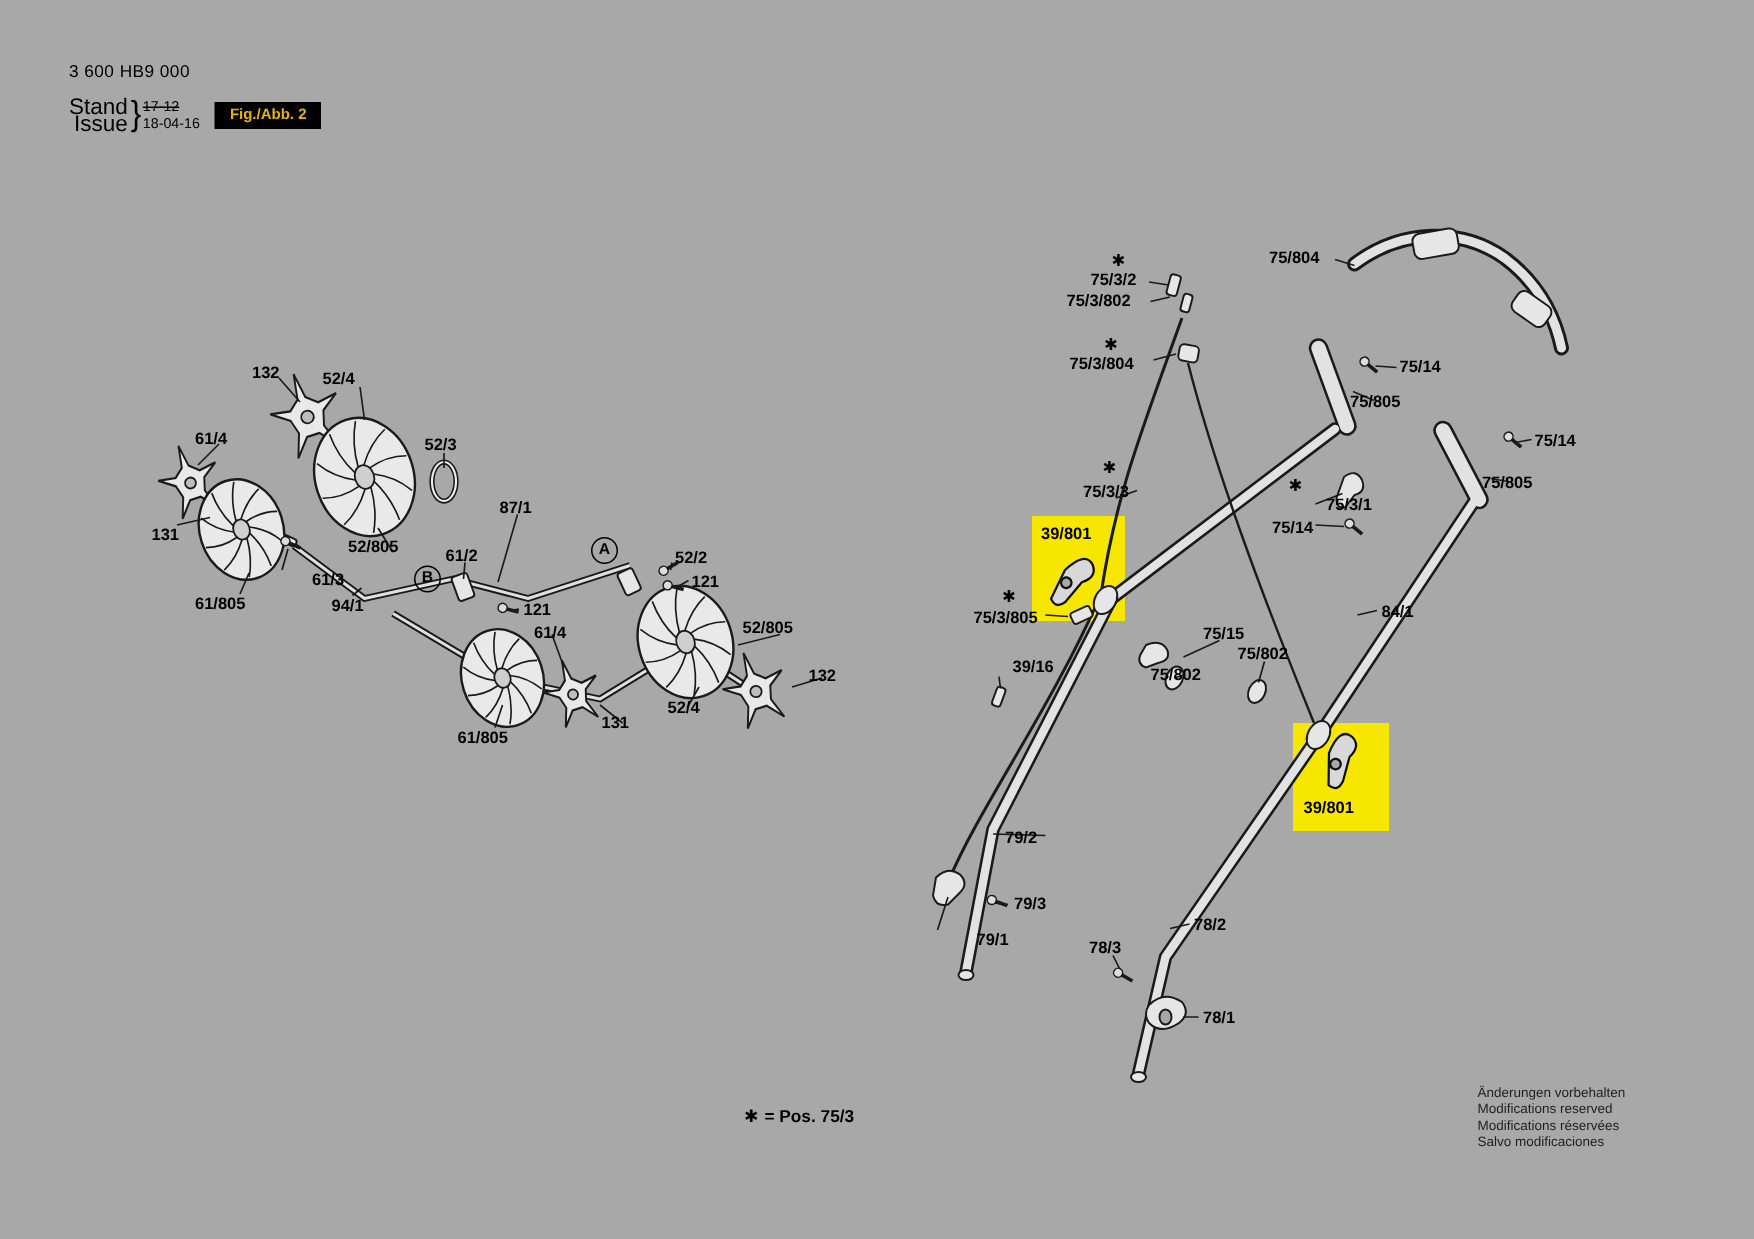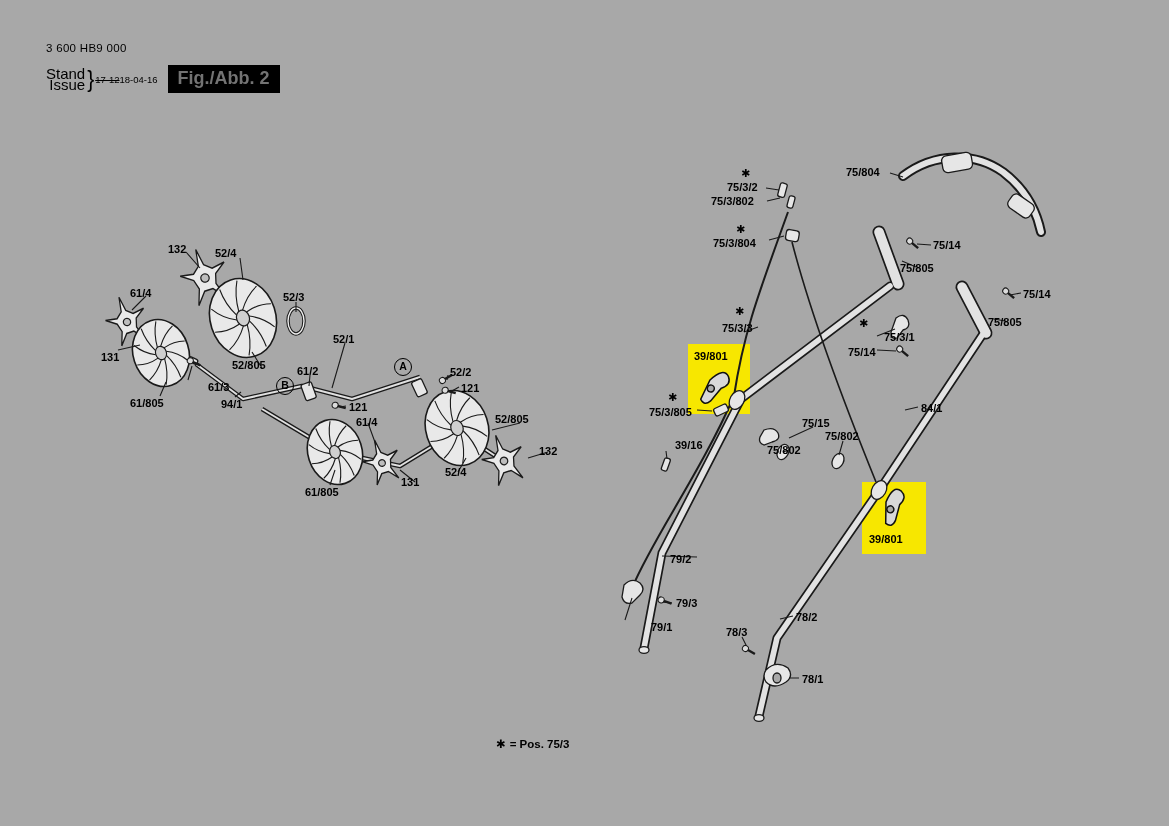--- a/index.html
+++ b/index.html
@@ -7,23 +7,23 @@
   body { font-family:"Liberation Sans","DejaVu Sans",sans-serif; background:#a8a8a8; }
   .stage { position:relative; width:1169px; height:826px; background:#a8a8a8; overflow:hidden; }
   svg#art { position:absolute; left:0; top:0; width:1169px; height:826px; }
 
   
   .header { position:absolute; left:46px; top:42px; color:#000; }
   .doc-number { font-size:11.5px; letter-spacing:0.3px; }
   .issue-row { display:flex; align-items:center; margin-top:11px; }
   .issue-col { display:flex; flex-direction:column; font-size:15px; line-height:11px;text-align:right; }
   .brace { font-size:21px; font-weight:300; margin:0 1px 0 2px; transform:scaleY(1.1); }
-  .dates-col { display:flex; flex-direction:row; font-size:9.5px; line-height:11px; }
+  .dates-col { display:flex; flex-direction:column; font-size:9.5px; line-height:11px; }
   .strike { text-decoration:line-through; }
-  .fig-box { background:#000; color:#737373; font-size:18px; font-weight:bold; padding:3px 10px 4px 10px; margin-left:10px; }
+  .fig-box { background:#000; color:#eab308; font-size:10px; font-weight:bold; padding:3px 10px 4px 10px; margin-left:10px; }
 
   
   .part-label { position:absolute; font-size:11px; font-weight:bold; color:#000; white-space:nowrap; line-height:13px; }
   .part-label.star-sym { font-size:11px; font-family:"DejaVu Sans",sans-serif; }
   .part-label.circled { width:18px; height:18px; border:1.6px solid #000; border-radius:50%; text-align:center; line-height:15px; font-size:10.5px; }
 
   
   .footnote { position:absolute; left:496px; top:737px; font-size:11.5px; font-weight:bold; color:#000; }
   .footnote .sym { font-family:"DejaVu Sans",sans-serif; margin-right:4px; }
 
@@ -257,21 +257,21 @@
       <div class="fig-box">Fig./Abb. 2</div>
     </div>
   </div>
 
   <div id="labels">
       <div class="part-label" style="left: 168px; top: 243px;">132</div>
       <div class="part-label" style="left: 215px; top: 247px;">52/4</div>
       <div class="part-label" style="left: 130px; top: 287px;">61/4</div>
       <div class="part-label" style="left: 283px; top: 291px;">52/3</div>
       <div class="part-label" style="left: 101px; top: 351px;">131</div>
-      <div class="part-label" style="left: 333px; top: 333px;">52/1</div>
+      <div class="part-label" style="left: 333px; top: 333px;">87/1</div>
       <div class="part-label" style="left: 232px; top: 359px;">52/805</div>
       <div class="part-label" style="left: 297px; top: 365px;">61/2</div>
       <div class="part-label" style="left: 173px; top: 381px; padding-left: 35px;">61/3</div>
       <div class="part-label" style="left: 130px; top: 397px;">61/805</div>
       <div class="part-label" style="left: 221px; top: 398px;">94/1</div>
       <div class="part-label" style="left: 349px; top: 401px;">121</div>
       <div class="part-label" style="left: 450px; top: 366px;">52/2</div>
       <div class="part-label" style="left: 461px; top: 382px;">121</div>
       <div class="part-label circled" style="left: 394px; top: 358px;">A</div>
       <div class="part-label circled" style="left: 276px; top: 377px;">B</div>
@@ -310,13 +310,19 @@
       <div class="part-label" style="left: 603px; top: 621px; margin-left: 48px;">79/1</div>
       <div class="part-label" style="left: 796px; top: 611px;">78/2</div>
       <div class="part-label" style="left: 726px; top: 626px;">78/3</div>
       <div class="part-label" style="left: 802px; top: 673px;">78/1</div>
     </div>
 
   <div class="footnote">
     <span class="sym">✱</span><span>= Pos. 75/3</span>
   </div>
 
+  <div class="disclaimer">
+      <div>Änderungen vorbehalten</div>
+      <div>Modifications reserved</div>
+      <div>Modifications réservées</div>
+      <div>Salvo modificaciones</div>
+    </div>
 </div>
 
 </body></html>

